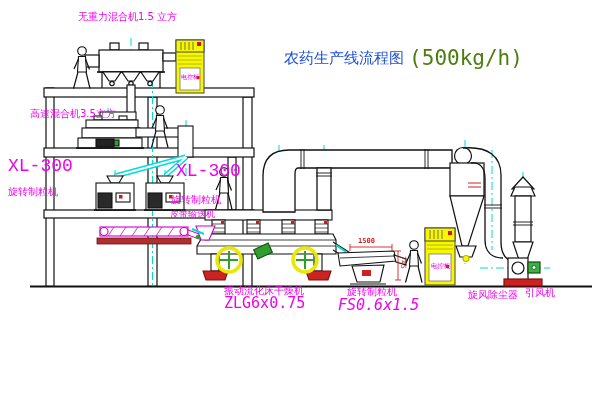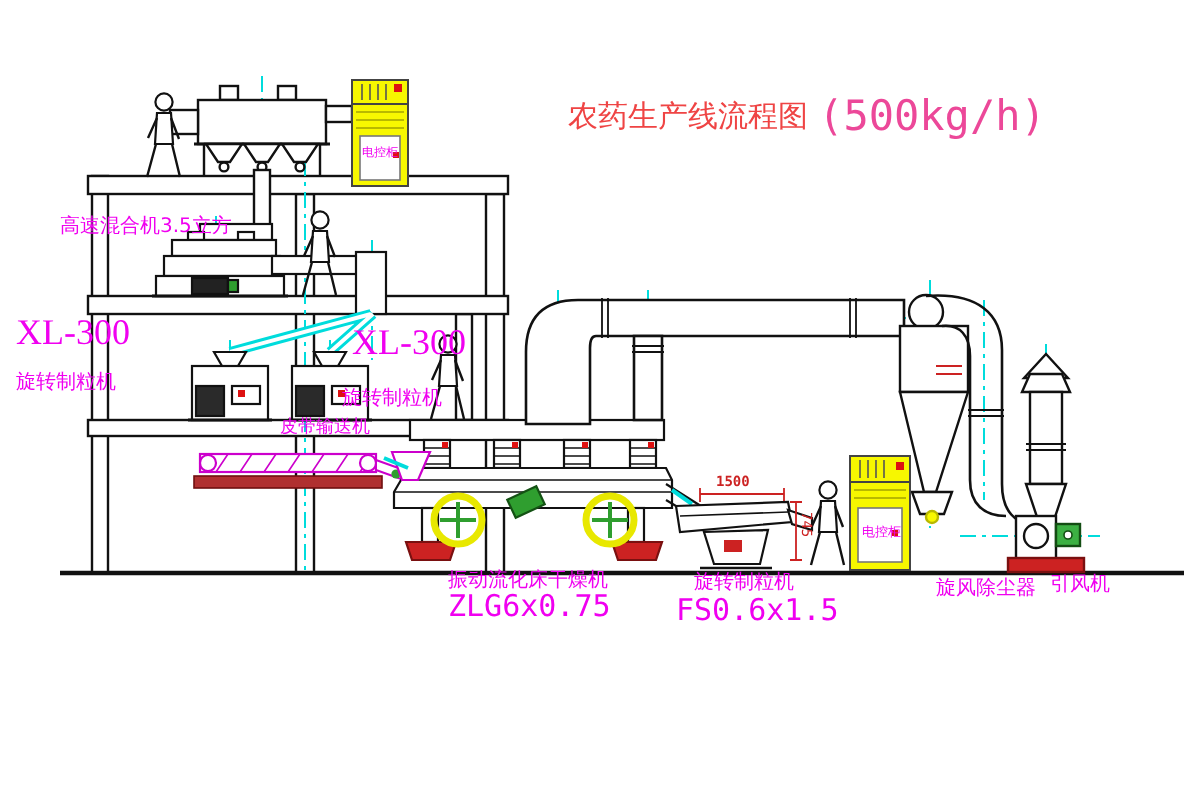--- a/index.html
+++ b/index.html
@@ -1,29 +1,29 @@
 <!DOCTYPE html>
 <html><head>
 <meta charset="utf-8">
 <style>
   html,body{margin:0;padding:0;background:#fff;}
   #stage{position:relative;width:600px;height:403px;background:#ffffff;overflow:hidden;
          font-family:"DejaVu Sans",sans-serif;}
   #stage svg{position:absolute;left:0;top:0;}
   .lbl{position:absolute;color:#f000f0;white-space:nowrap;line-height:1;}
   .zh10{font-size:10px;}
-  .zh9{font-size:9px;}
+  .zh9{font-size:9px;margin-left:30px;}
   .zh6{font-size:6px;letter-spacing:0;}
   .model{font-family:"DejaVu Sans Mono","Liberation Mono",monospace;font-size:15px;}
-  .model-big{font-family:Liberation Serif, serif;font-size:18px;}
+  .model-big{font-family:Liberation Mono, monospace;font-size:18px;}
   .red-dim{color:#cc2222;font-size:7px;font-family:"DejaVu Sans Mono",monospace;}
   .v-dim{writing-mode:vertical-rl;}
   #title{position:absolute;left:284px;top:46px;white-space:nowrap;}
-  #title .t-zh{color:#ef4444;font-size:15px;}
-  #title .t-cap{color:#ec4899;font-size:21px;font-family:"DejaVu Sans Mono","Liberation Mono",monospace;vertical-align:-2px;}
+  #title .t-zh{color:#1d4ed8;font-size:15px;}
+  #title .t-cap{color:#4d7c0f;font-size:21px;font-family:"DejaVu Sans Mono","Liberation Mono",monospace;vertical-align:-2px;}
 </style>
 </head>
 <body>
 
 <div id="stage">
 
 <svg width="600" height="403" viewBox="0 0 600 403">
   <defs>
     <g id="person-shape">
       <circle cx="0" cy="5" r="4.3" fill="#fff" stroke="#111" stroke-width="1.1"></circle>
@@ -227,34 +227,35 @@
   <use href="#person-shape" transform="translate(160,105)"></use>
   <use href="#person-shape" transform="translate(224,167)"></use>
   <use href="#person-shape" transform="translate(414,240)"></use>
 </svg>
 
 <div id="title">
   <span class="t-zh">农药生产线流程图</span>
   <span class="t-cap">(500kg/h)</span>
 </div>
 
+<div class="lbl zh10" style="left:78px;top:12px;">无重力混合机1.5 立方</div>
 <div class="lbl zh10" style="left:30px;top:109px;text-align:center;">高速混合机3.5立方</div>
 
 <div class="lbl model-big" style="left:8px;top:157px;">XL-300</div>
 <div class="lbl zh10" style="left:8px;top:187px;">旋转制粒机</div>
 <div class="lbl model-big" style="left:176px;top:162px;">XL-300</div>
 <div class="lbl zh10" style="left:171px;top:195px;">旋转制粒机</div>
 
 <div class="lbl zh9" style="left:140px;top:210px;">皮带输送机</div>
 
 <div class="lbl zh10" style="left:224px;top:286px;">振动流化床干燥机</div>
 <div class="lbl model" style="left:224px;top:296px;">ZLG6x0.75</div>
 
 <div class="lbl zh10" style="left:347px;top:287px;">旋转制粒机</div>
-<div class="lbl model" style="left:338px;top:298px;">FS0.6x1.5</div>
+<div class="lbl model" style="left:338px;top:298px;font-style:italic;">FS0.6x1.5</div>
 
 <div class="lbl zh10" style="left:455px;top:290px;margin-left:13px;">旋风除尘器</div>
 <div class="lbl zh10" style="left:525px;top:288px;">引风机</div>
 
 <div class="lbl zh6" style="left:181px;top:74px;width:18px;">电控柜</div>
 <div class="lbl zh6" style="left:431px;top:263px;width:20px;font-size:6.5px;">电控柜</div>
 
 <div class="lbl red-dim" style="left:358px;top:238px;font-weight:bold;">1500</div>
 <div class="lbl red-dim v-dim" style="left:399px;top:256px;">745</div>
 

